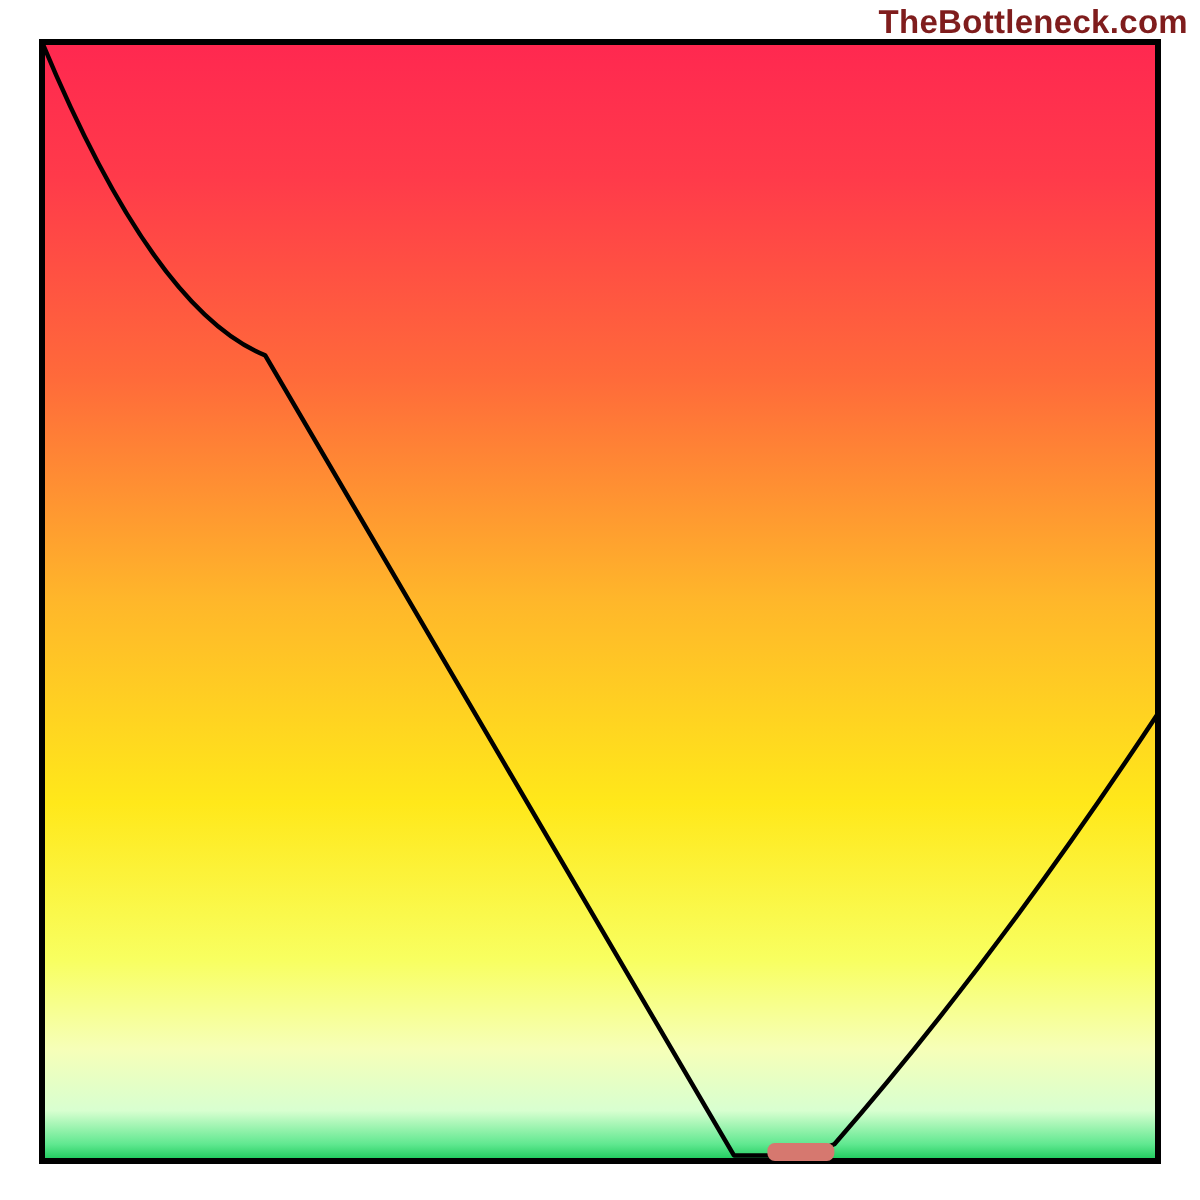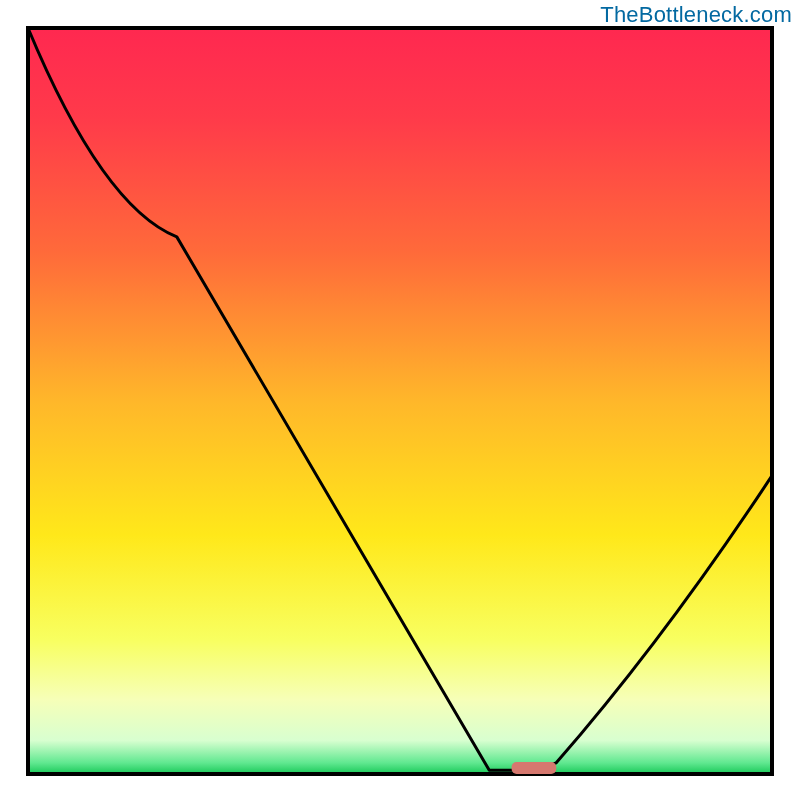--- a/index.html
+++ b/index.html
@@ -13,22 +13,22 @@
   .chart-container {
     position: relative;
     width: 800px;
     height: 800px;
   }
   .watermark {
     position: absolute;
     top: 2px;
     right: 8px;
     font-size: 22px;
-    font-weight: 400;
-    color: #0369a1;
+    font-weight: 700;
+    color: #7f1d1d;
     letter-spacing: 0.2px;
     z-index: 10;
   }
   svg {
     display: block;
   }
 </style>
 </head>
 <body>
 

